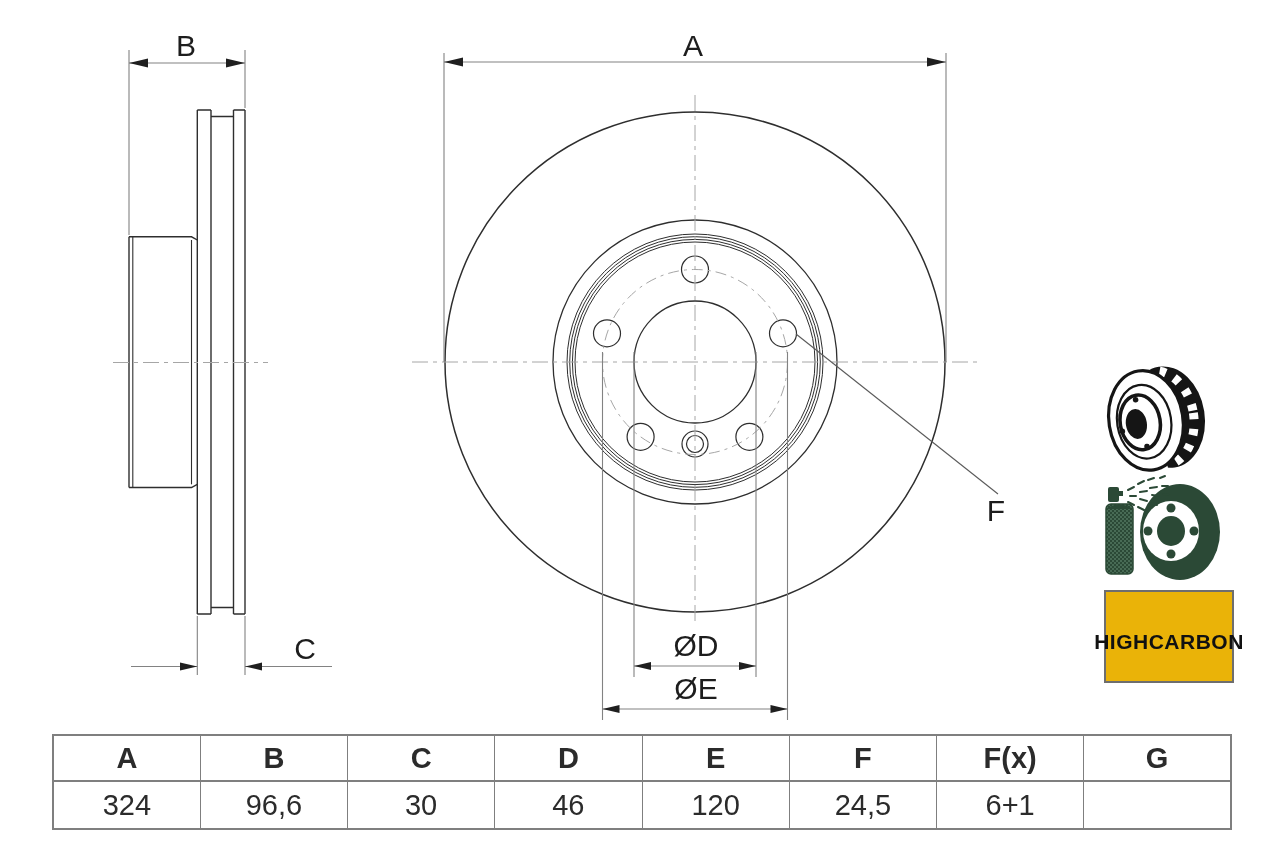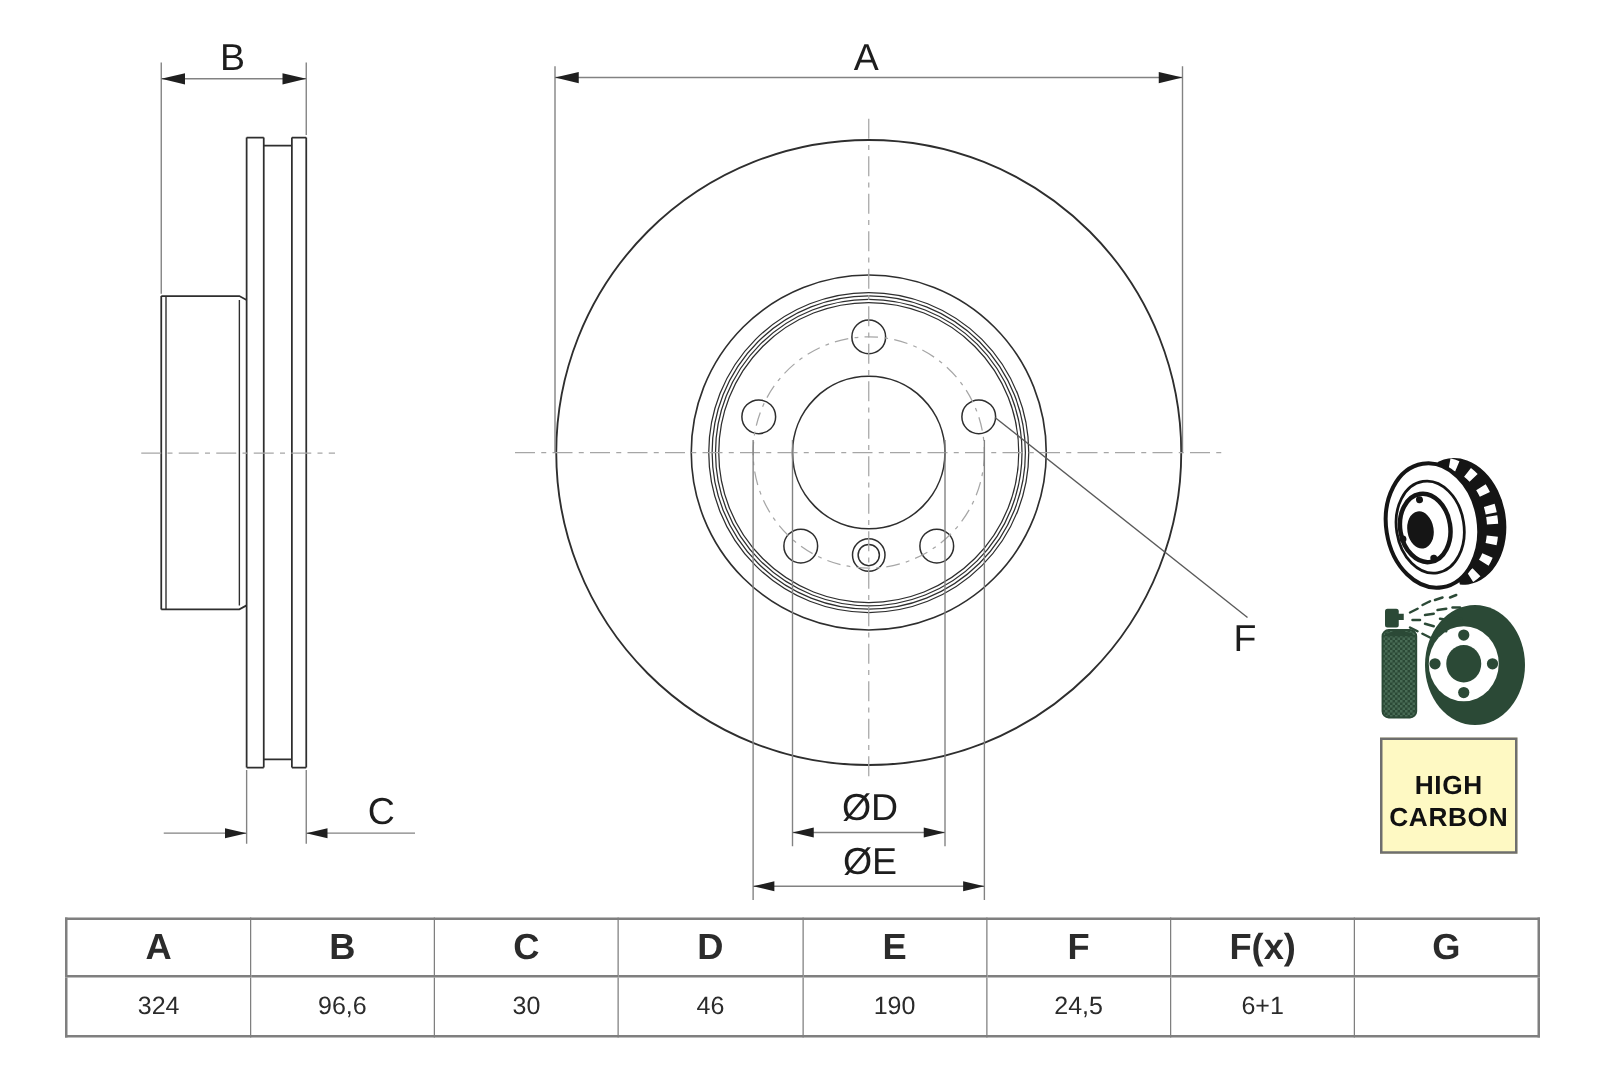--- a/index.html
+++ b/index.html
@@ -7,24 +7,24 @@
          font-family:"Liberation Sans",sans-serif;}
   .stage svg{position:absolute;left:0;top:0;}
   svg text{font-family:"Liberation Sans",sans-serif;fill:#1d1d1d;}
 
   table.spec{position:absolute;left:52px;top:734px;width:1180px;height:96px;
              border-collapse:collapse;table-layout:fixed;background:#fff;
              border:2px solid #7f7f7f;}
   table.spec th,table.spec td{border:1px solid #7f7f7f;text-align:center;vertical-align:middle;
              color:#2b2b2b;padding:0;}
   table.spec th{font-size:29px;font-weight:bold;height:44px;border-bottom:2px solid #7f7f7f;}
-  table.spec td{font-size:20px;font-weight:normal;height:46px;}
-
-  .hc-badge{position:absolute;left:1104px;top:590px;width:110px;height:93px;
-            border:2px solid #6e6e6e;background:#fef9c3;display:flex;flex-direction:column;
+  table.spec td{font-size:29px;font-weight:normal;height:46px;}
+
+  .hc-badge{position:absolute;left:1104px;top:590px;width:130px;height:93px;
+            border:2px solid #6e6e6e;background:#eab308;display:flex;flex-direction:row;
             align-items:center;justify-content:center;padding-top:10px;box-sizing:border-box;}
   .hc-badge div{font-size:21px;line-height:26px;font-weight:bold;color:#111;letter-spacing:0.5px;}
 </style>
 </head>
 <body>
 
 <div class="stage">
 
 <svg width="1280" height="853" viewBox="0 0 1280 853">
   <defs>
@@ -188,21 +188,21 @@
     <th>E</th>
     <th>F</th>
     <th>F(x)</th>
     <th>G</th>
   </tr>
   <tr>
     <td>324</td>
     <td>96,6</td>
     <td>30</td>
     <td>46</td>
-    <td>190</td>
+    <td>120</td>
     <td>24,5</td>
     <td>6+1</td>
     <td></td>
   </tr>
   </tbody>
 </table>
 
 </div>
 
 </body></html>

